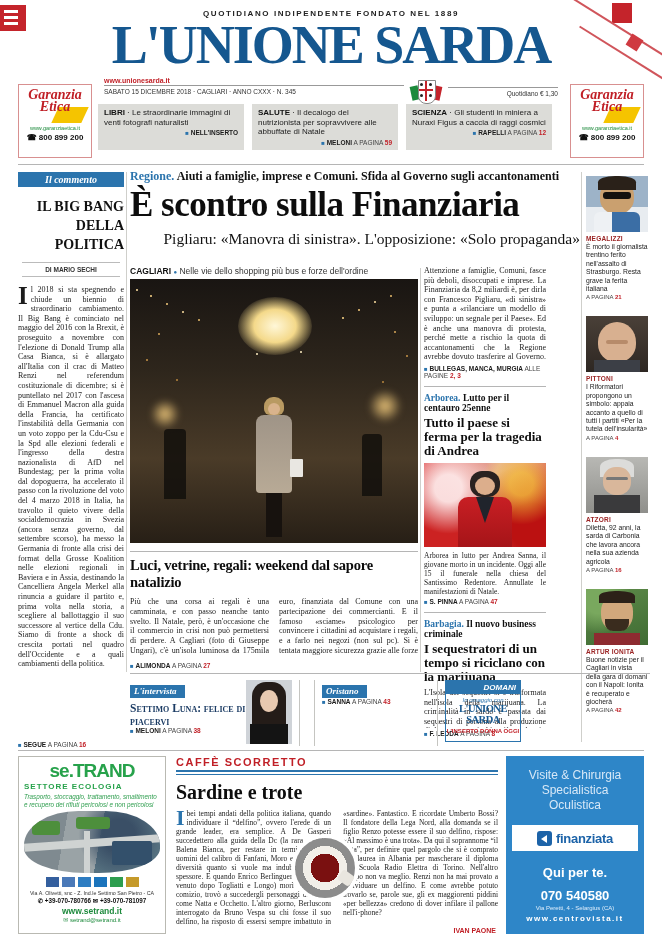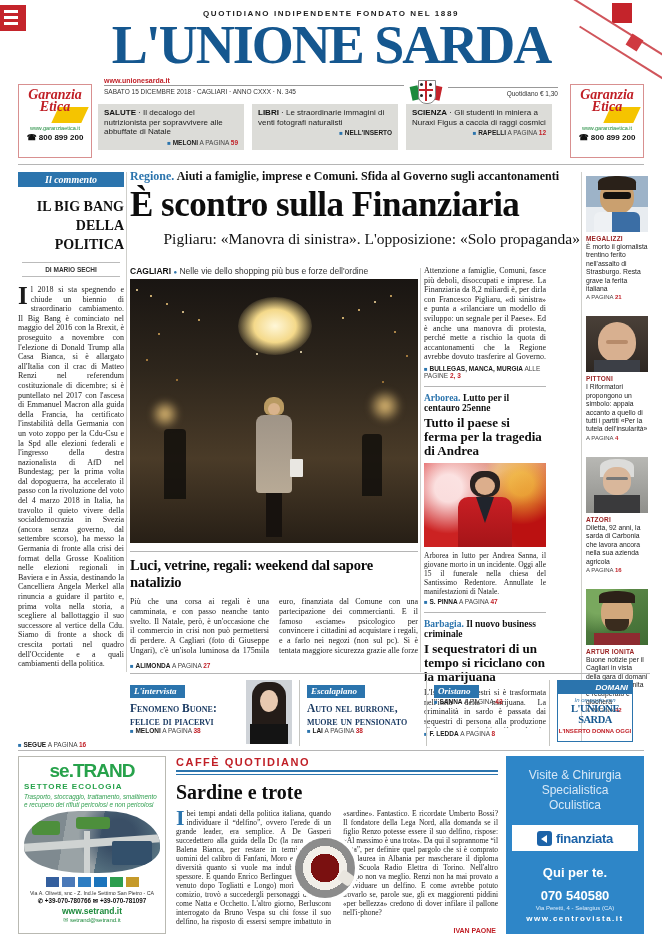--- a/index.html
+++ b/index.html
@@ -256,26 +256,26 @@
     <div class="gz-swoosh"></div>
     <div class="gz-name">
       <span>Garanzia</span><br><span>Etica</span>
     </div>
     <div class="gz-url">www.garanziaetica.it</div>
     <div class="gz-phone">☎ 800 899 200</div>
   </div>
 
   <div class="teasers">
     <div class="teaser">
+      <div class="t-text"><span class="t-title">LIBRI</span><span> · </span><span>Le straordinarie immagini di venti fotografi naturalisti</span></div>
+      <div class="t-byline byline"><span class="b-dot">■</span> <span class="b-author">NELL'INSERTO</span></div>
+    </div>
+    <div class="teaser">
       <div class="t-text"><span class="t-title">SALUTE</span><span> · </span><span>Il decalogo del nutrizionista per sopravvivere alle abbuffate di Natale</span></div>
       <div class="t-byline byline"><span class="b-dot">■</span> <span class="b-author">MELONI</span> <span>A PAGINA</span> <span class="b-num">59</span></div>
-    </div>
-    <div class="teaser">
-      <div class="t-text"><span class="t-title">LIBRI</span><span> · </span><span>Le straordinarie immagini di venti fotografi naturalisti</span></div>
-      <div class="t-byline byline"><span class="b-dot">■</span> <span class="b-author">NELL'INSERTO</span></div>
     </div>
     <div class="teaser">
       <div class="t-text"><span class="t-title">SCIENZA</span><span> · </span><span>Gli studenti in miniera a Nuraxi Figus a caccia di raggi cosmici</span></div>
       <div class="t-byline byline"><span class="b-dot">■</span> <span class="b-author">RAPELLI</span> <span>A PAGINA</span> <span class="b-num">12</span></div>
     </div>
   </div>
 
   <div class="rule-h" style="left:18px;top:164px;width:626px;"></div>
   <div class="rule-v" style="left:126px;top:172px;height:500px;"></div>
   <div class="rule-v" style="left:420px;top:268px;height:404px;"></div>
@@ -419,34 +419,29 @@
       <div class="rail-text">Buone notizie per il Cagliari in vista della gara di domani con il Napoli: Ionita è recuperato e giocherà</div>
       <div class="rail-page"><span>A PAGINA</span> <span class="b-num">42</span></div>
     </div>
   </div>
 
   <div class="rule-h" style="left:130px;top:673px;width:520px;"></div>
 
   <div class="strip">
     <div class="s-cell" style="width:116px;">
       <span class="s-label">L'intervista</span>
-      <div class="s-head">Fenomeno Buone: felice di piacervi</div>
+      <div class="s-head">Settimo Luna: felice di piacervi</div>
       <div class="byline"><span class="b-dot">■</span> <span class="b-author">MELONI</span> <span>A PAGINA</span> <span class="b-num">38</span></div>
     </div>
     <div class="s-photo">
       <div class="sp-hair"></div>
         <div class="sp-face"></div>
         <div class="sp-top"></div>
     </div>
     <div class="sep"></div>
-    <div class="s-cell" style="width:112px;">
-      <span class="s-label">Escalaplano</span>
-      <div class="s-head">Auto nel burrone, muore un pensionato</div>
-      <div class="byline"><span class="b-dot">■</span> <span class="b-author">LAI</span> <span>A PAGINA</span> <span class="b-num">38</span></div>
-    </div>
     <div class="sep"></div>
     <div class="s-cell" style="width:108px;">
       <span class="s-label">Oristano</span>
       <div class="byline"><span class="b-dot">■</span> <span class="b-author">SANNA</span> <span>A PAGINA</span> <span class="b-num">43</span></div>
     </div>
     <div class="sep"></div>
     <div class="promo">
       <div class="promo-h">DOMANI</div>
       <div class="promo-b">
         <div class="promo-l1">In omaggio con</div>
@@ -477,21 +472,21 @@
       <span style="background:#2e9e4f;"></span>
         <span style="background:#c59a2a;"></span>
     </div>
     <div class="st-addr">Via A. Olivetti, snc - Z. Ind.le Settimo San Pietro - CA</div>
     <div class="st-phone">✆ +39-070-780766   ✉ +39-070-781097</div>
     <div class="st-web">www.setrand.it</div>
     <div class="st-mail">✉ setrand@setrand.it</div>
   </div>
 
   <div class="caffe">
-    <div class="cf-header">CAFFÈ QUOTIDIANO</div>
+    <div class="cf-header">CAFFÈ SCORRETTO</div>
     <div class="cf-rule"></div>
     <div class="cf-title serif">Sardine e trote</div>
     <div class="cf-cols">I bei tempi andati della politica italiana, quando individuare il “delfino”, ovvero l'erede di un grande leader, era semplice. A De Gasperi succedettero alla guida della Dc (la rara, vecchia Balena Bianca, per restare in termini marini) uomini del calibro di Fanfani, Moro e Zaccagnini, diversità quanto si vuole ma indubbiamente di spessore. E quando Enrico Berlinguer (a sua volta venuto dopo Togliatti e Longo) morì durante un comizio, trovò a succedergli personaggi di rilievo come Natta e Occhetto. L'altro giorno, Berlusconi interrogato da Bruno Vespa su chi fosse il suo delfino, ha risposto di essersi sempre imbattuto in «sardine». Fantastico. E ricordate Umberto Bossi? Il fondatore della Lega Nord, alla domanda se il figlio Renzo potesse essere il suo delfino, rispose: «Al massimo è una trota». Da qui il soprannome “il trota”, per definire quel pargolo che si è comprato una laurea in Albania per mascherare il diploma alla Scuola Radio Elettra di Torino. Nell'altro campo non va meglio. Renzi non ha mai provato a individuare un delfino. E come avrebbe potuto trovarlo se, parole sue, gli ex maggiorenti piddini «per bellezza» credono di dover infilare il pallone nell'i-phone?</div>
     <div class="cup">
         <div class="cup-handle"></div>
       </div>
     <div class="cf-byline">IVAN PAONE</div>
   </div>
 
   <div class="centrovista">

